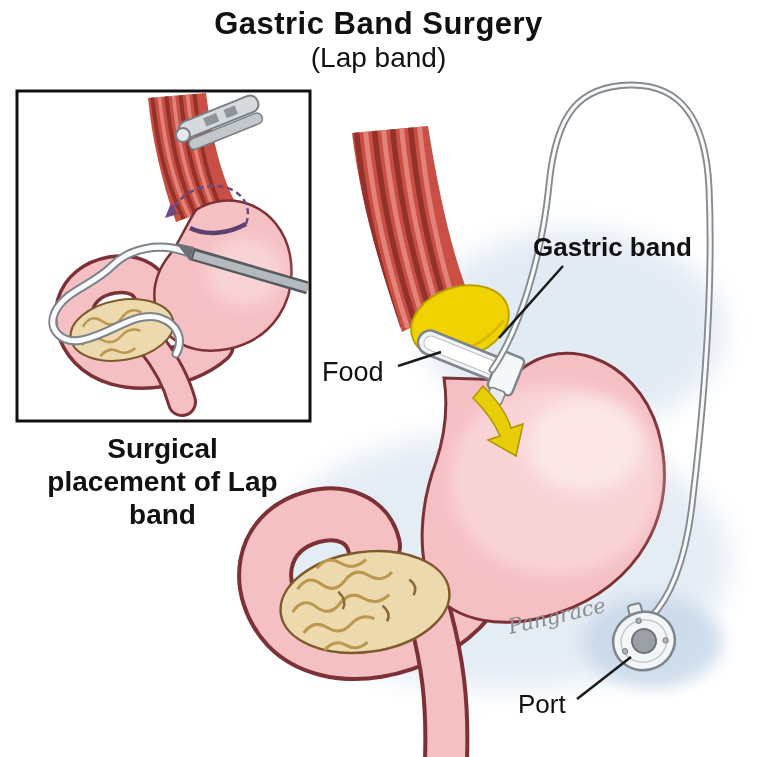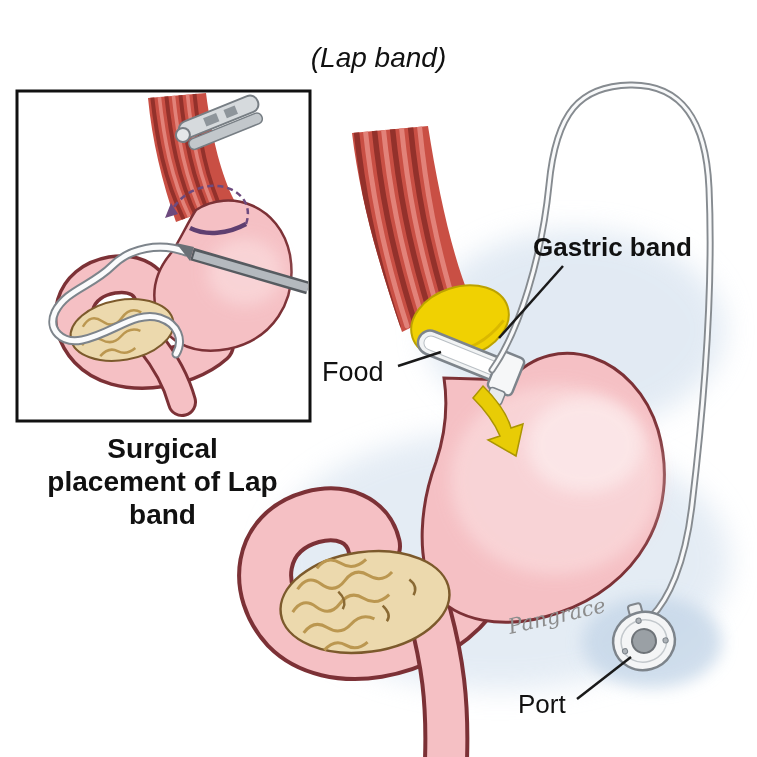--- a/index.html
+++ b/index.html
@@ -2,32 +2,33 @@
 <html><head>
 <meta charset="utf-8">
 <style>
   html,body{margin:0;padding:0;background:#fff;}
   #canvas{position:relative;width:757px;height:757px;background:#fff;overflow:hidden;
           font-family:"Liberation Sans",sans-serif;}
   #art{position:absolute;left:0;top:0;}
   .title{position:absolute;top:6px;left:0;width:100%;text-align:center;
          font-size:31px;font-weight:700;color:#111;letter-spacing:.5px;}
   .subtitle{position:absolute;top:42px;left:0;width:100%;text-align:center;
-            font-size:28px;font-style:italic;color:#111;}
+            font-size:28px;color:#111;}
   .inset-caption{position:absolute;left:40px;top:432px;width:245px;text-align:center;
                  font-size:28px;line-height:1.18;color:#111;font-weight:bold;}
   .lbl{font-family:"Liberation Sans",sans-serif;fill:#111;}
   .lbl-bold{font-weight:700;}
   .sig{font-family:"DejaVu Serif",serif;font-style:italic;fill:#8d8d8d;}
 </style>
 </head>
 <body>
 
 <div id="canvas">
 
+  <div class="title">Gastric Band Surgery</div>
   <div class="subtitle">(Lap band)</div>
   <div class="inset-caption">Surgical placement of Lap band</div>
 
   <svg id="art" width="757" height="757" viewBox="0 0 757 757">
     <defs>
       <filter id="soft" x="-60%" y="-60%" width="220%" height="220%">
         <feGaussianBlur stdDeviation="14"></feGaussianBlur>
       </filter>
       <filter id="soft2" x="-60%" y="-60%" width="220%" height="220%">
         <feGaussianBlur stdDeviation="8"></feGaussianBlur>

